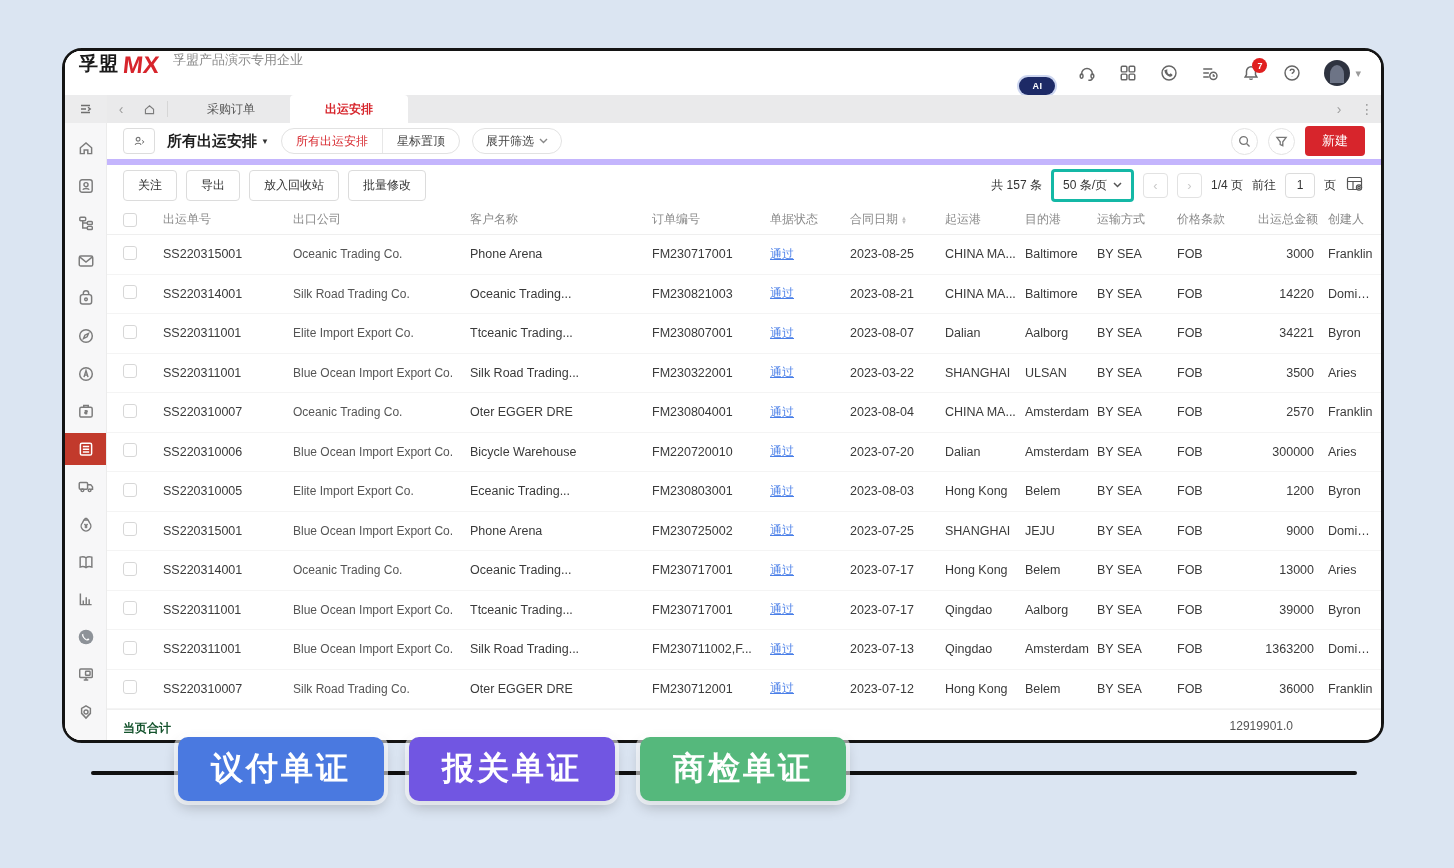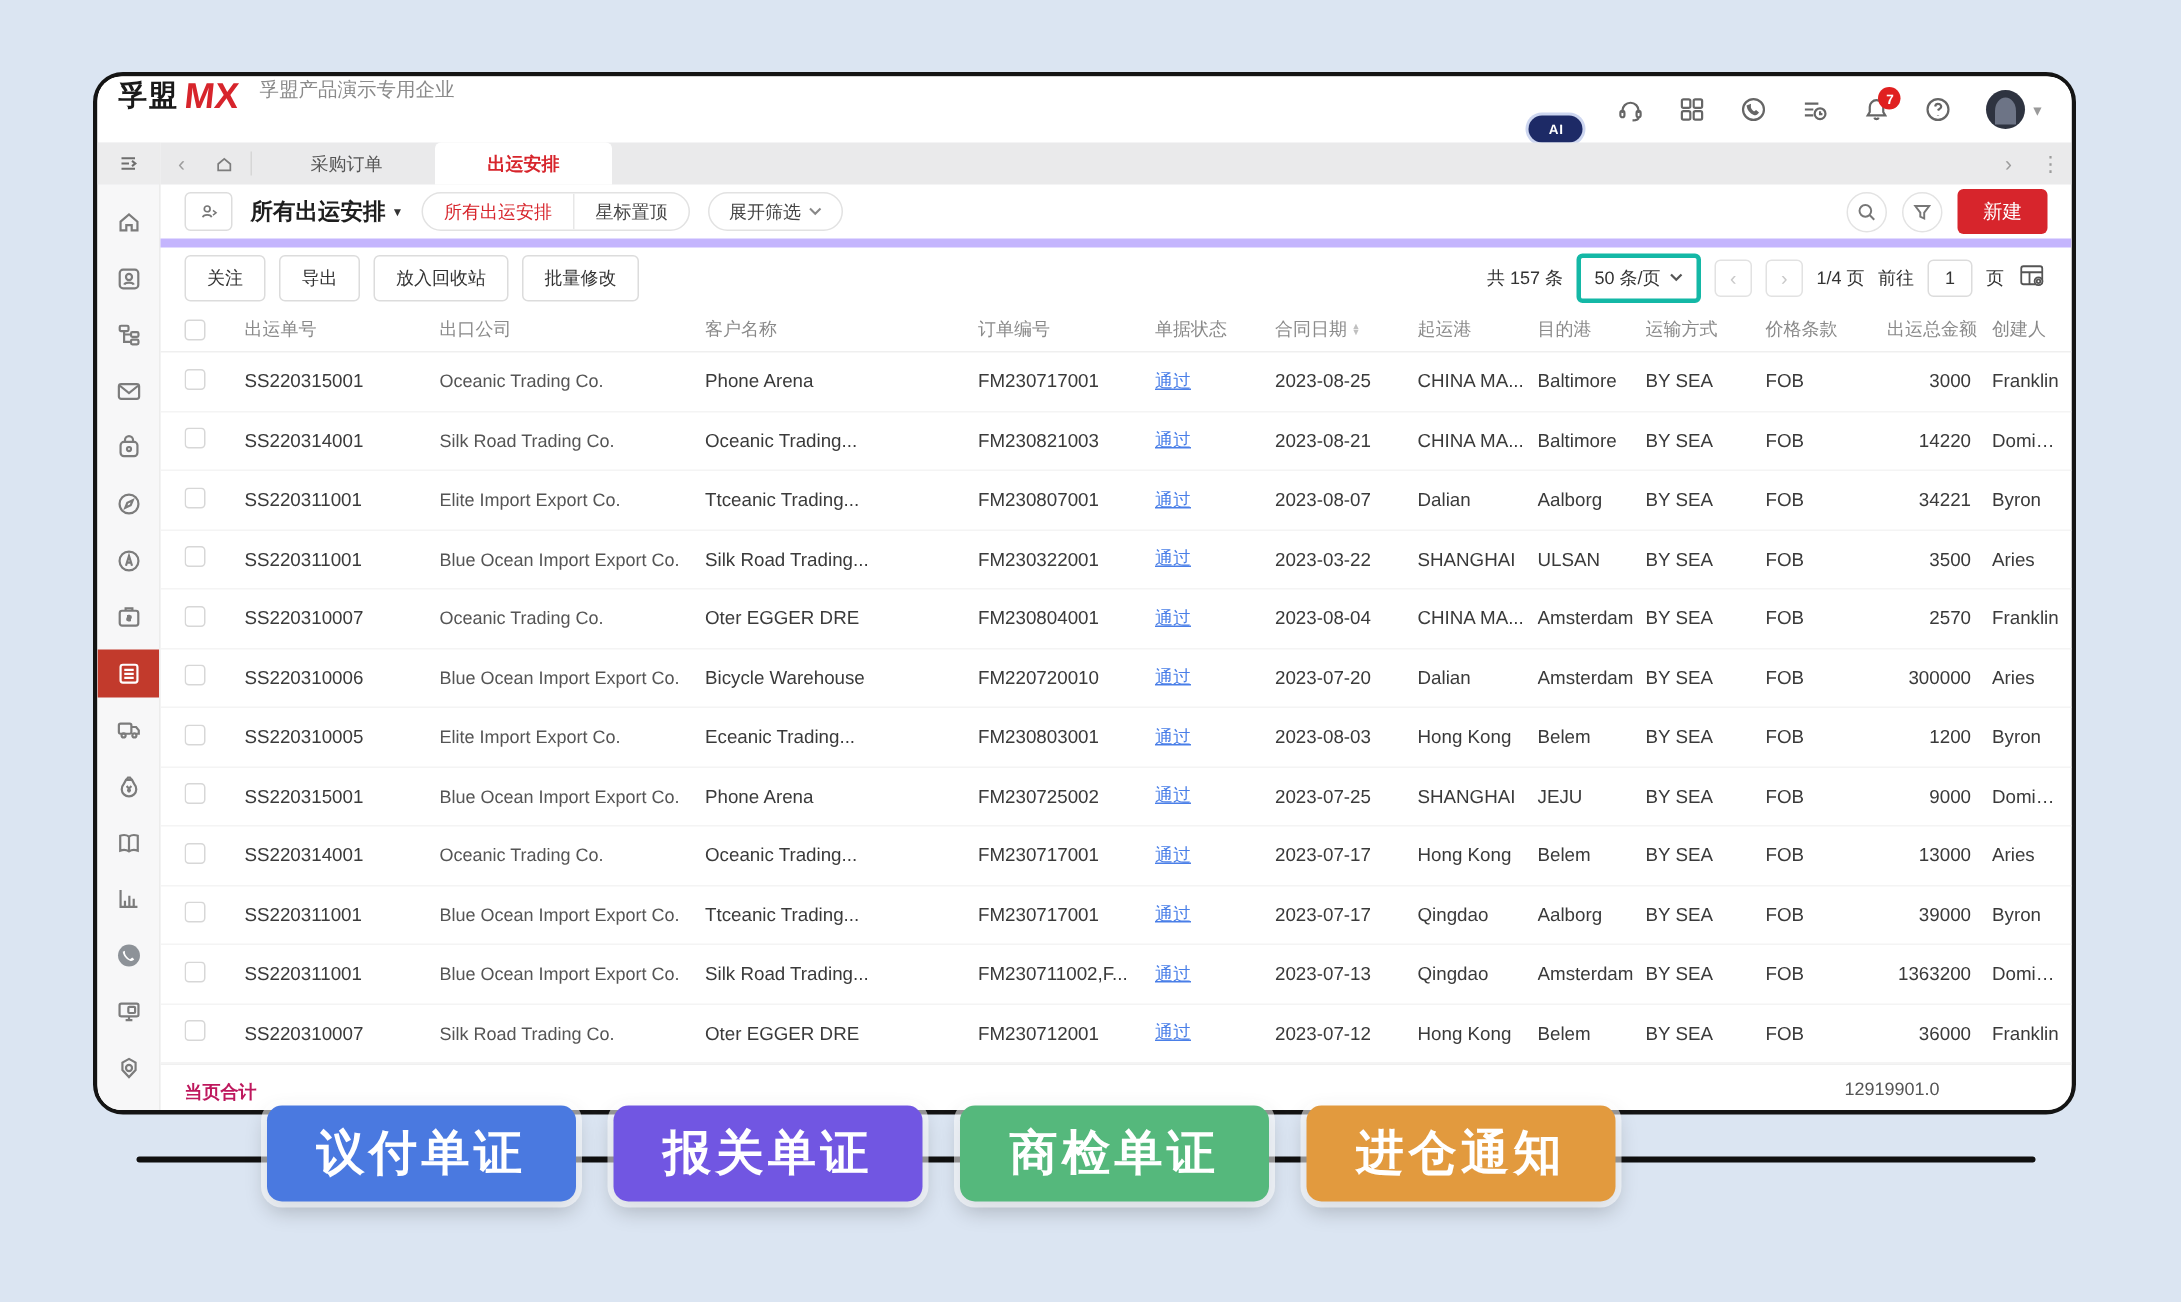--- a/index.html
+++ b/index.html
@@ -89,21 +89,21 @@
   .table-body { flex:0 0 auto; }
   .trow { height:39.5px; font-size:12.5px; color:#3a3a3a; border-bottom:1px solid #f4f4f4; }
   .cell { overflow:hidden; white-space:nowrap; text-overflow:ellipsis; padding-right:8px; }
   .cell.dim { color:#555; font-size:12px; }
   .cb { width:14px; height:14px; border:1px solid #d7d7d7; border-radius:3px; background:#fff; display:inline-block; }
   .status-link { color:var(--status-link,#4a7fe8); text-decoration:underline; cursor:pointer; font-size:12px; }
   .cell.num { text-align:right; padding-right:4px; }
   .cell.creator { padding-left:10px; }
   
   .summary-row { height:37px; flex:0 0 37px; border-top:1px solid #f0f0f0; position:relative; display:flex; align-items:center; padding:0 16px; }
-  .summary-label { font-size:12px; color:#be185d; font-weight:bold; }
+  .summary-label { font-size:12px; color:#14532d; font-weight:bold; }
   .summary-total { position:absolute; right:88px; top:9px; font-size:12px; color:#555; }
   
   .flow-layer { position:absolute; left:0; right:0; top:686px; height:86px; z-index:10; }
   .flow-line { position:absolute; left:26px; right:24px; top:34px; height:4px; background:#101010; border-radius:2px; }
   .flow-buttons { position:absolute; inset:0; display:flex; padding-left:113px; gap:25px; }
   .flow-btn { width:206px; height:64px; border-radius:10px; color:#fff; font-size:32px; font-weight:bold; letter-spacing:3px;
     display:flex; align-items:center; justify-content:center;
     box-shadow:0 0 0 4px rgba(255,255,255,.55), 0 6px 14px rgba(0,0,0,.22); }
 </style>
 </head>
@@ -596,17 +596,16 @@
 
   <div class="flow-layer">
     <div class="flow-line"></div>
     <div class="flow-buttons">
   <div class="flow-btn" style="background: rgb(74, 121, 224);">议付单证</div>
 
   <div class="flow-btn" style="background: rgb(113, 86, 226);">报关单证</div>
 
   <div class="flow-btn" style="background: rgb(85, 184, 124);">商检单证</div>
 
-  <div class="flow-btn" style="background: rgb(226, 154, 62);">进仓通知</div>
 
 </div>
   </div>
 </div>
 
 </body></html>

